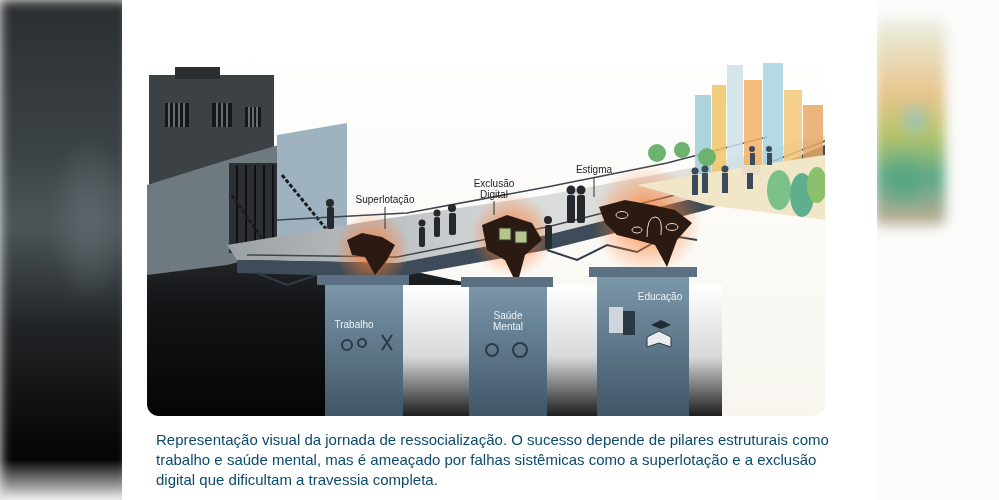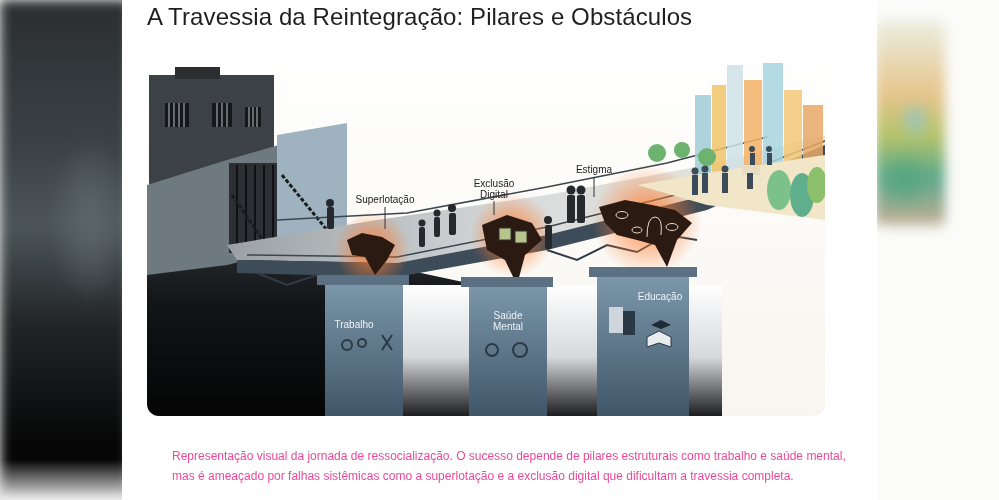--- a/index.html
+++ b/index.html
@@ -41,35 +41,34 @@
   .title {
     position:absolute; left:25px; top:3px; margin:0;
     font-size:24px; font-weight:normal; color:#1f1f1f; letter-spacing:0.1px;
   }
   .figure {
     position:absolute; left:25px; top:45px; width:678px; height:371px;
     border-radius:0 0 12px 12px; overflow:hidden; background:#ffffff;
   }
   .figure svg { display:block; }
   .caption {
-    position:absolute; left:34px; top:430px; width:690px; margin:16px;
-    font-size:12px; line-height:20px; color:#ec4899;
+    position:absolute; left:34px; top:430px; width:690px; margin:0;
+    font-size:15px; line-height:20px; color:#0c4a6e;
   }
   .lbl { font-family:"Liberation Sans", sans-serif; font-size:10px; }
 </style>
 </head>
 <body>
 
 <div class="backdrop-left"></div>
 <div class="backdrop-left-fade"></div>
 <div class="backdrop-right"></div>
 <div class="backdrop-right-blob"></div>
 
 <div class="card">
-  <h1 class="title">A Travessia da Reintegração: Pilares e Obstáculos</h1>
 
   <div class="figure">
     <svg width="678" height="371" viewBox="0 0 678 371" xmlns="http://www.w3.org/2000/svg">
       <defs>
         <linearGradient id="abyss" x1="0" y1="0" x2="0" y2="1">
           <stop offset="0" stop-color="#3a3f43"></stop>
           <stop offset="0.5" stop-color="#121416"></stop>
           <stop offset="1" stop-color="#050505"></stop>
         </linearGradient>
         <linearGradient id="gap" x1="0" y1="0" x2="0" y2="1">

